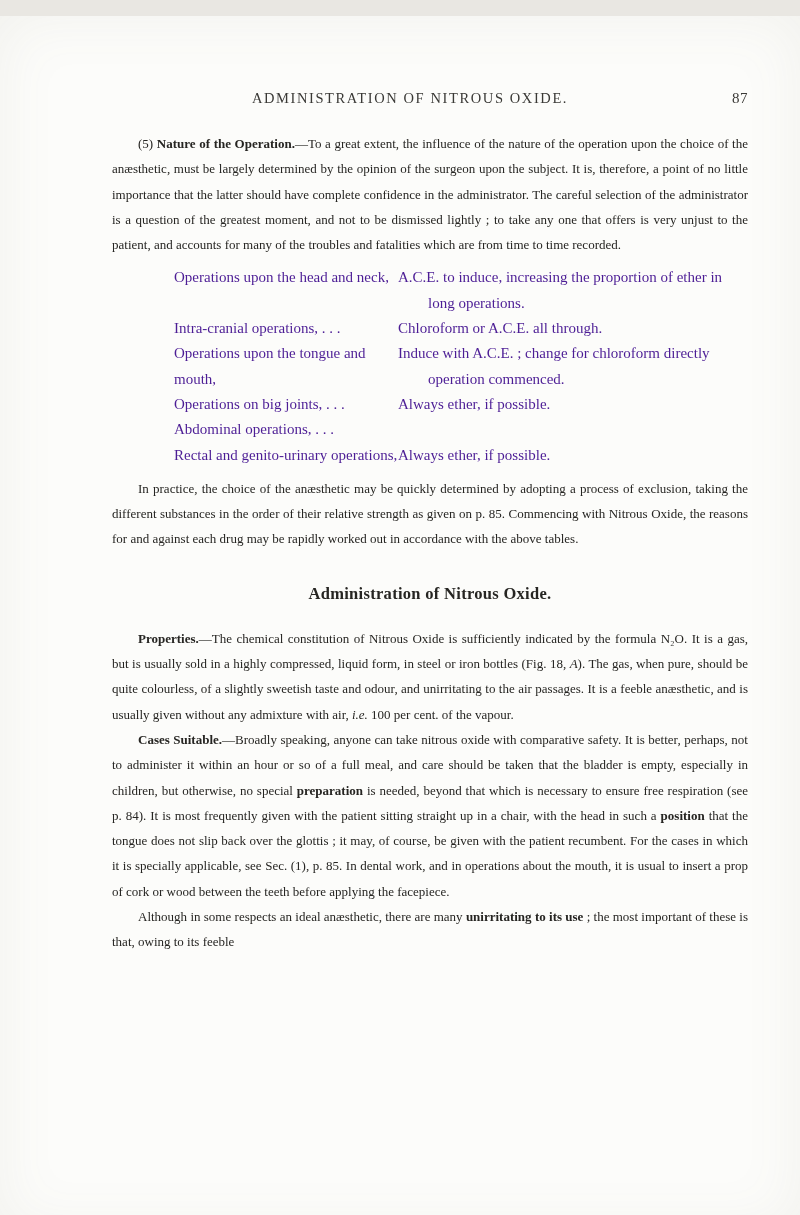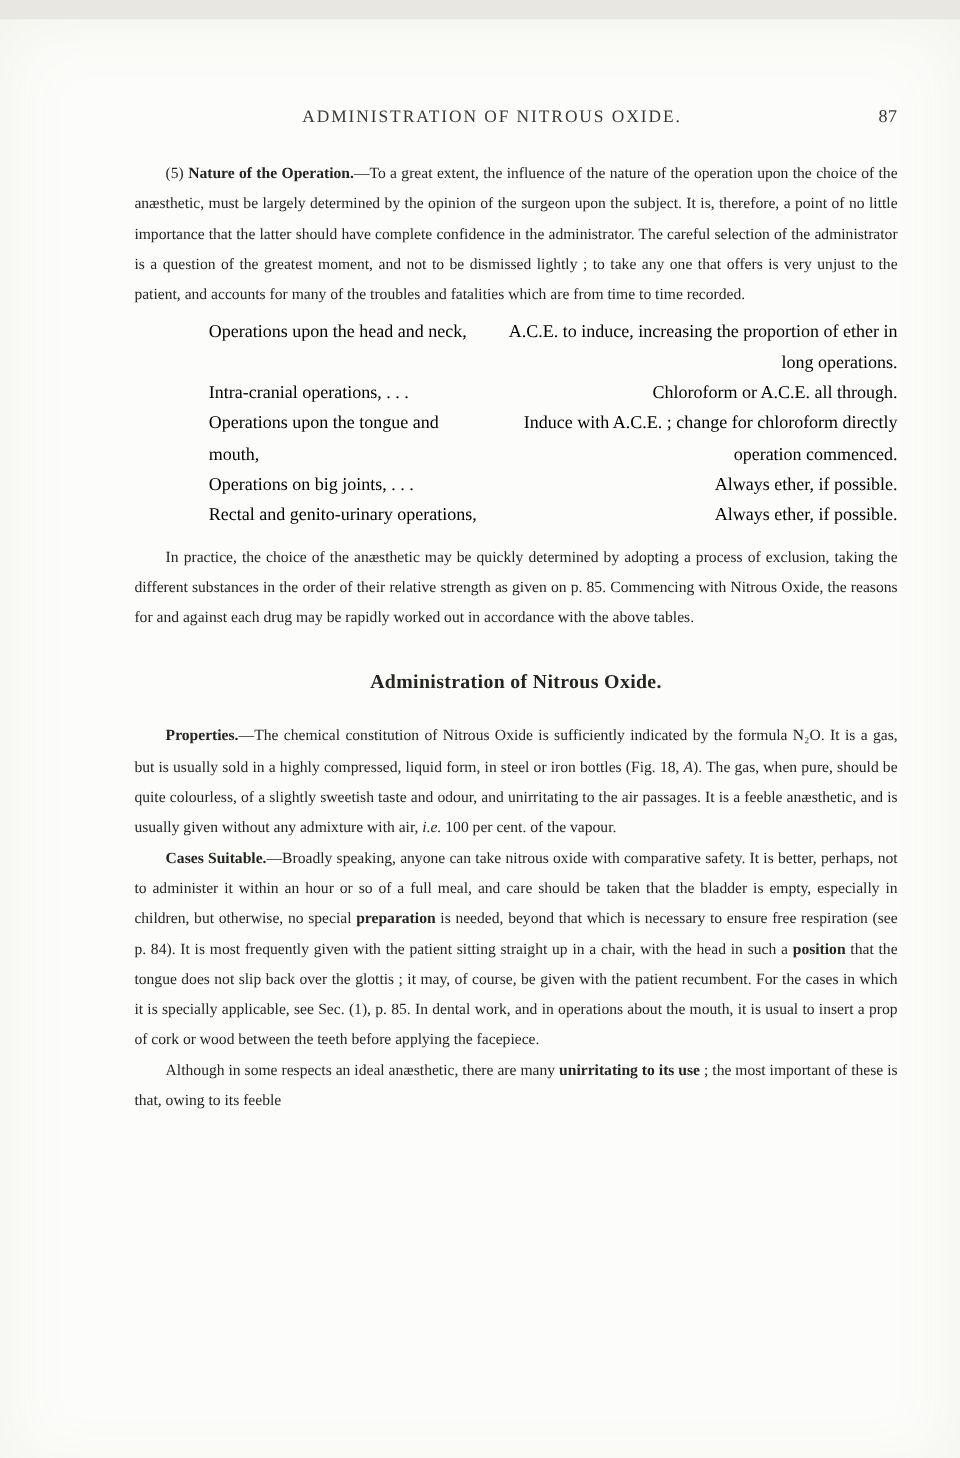--- a/index.html
+++ b/index.html
@@ -43,33 +43,32 @@
     text-align: justify;
     text-indent: 26px;
     color: #262522;
   }
   b { font-weight: bold; }
   i { font-style: italic; }
   .op-table {
     margin: 8px 0 8px 0;
     font-size: 15px;
     line-height: 25.3px;
-    color: #000000;
+    color: #4c1d95;
   }
   .op-row { display: flex; align-items: flex-start; }
   .op-left {
     flex: none;
     width: 286px;
     padding-left: 62px;
   }
   .op-right {
     flex: 1;
     padding-left: 30px;
     text-indent: -30px;
-    text-align: right;
   }
   .section-heading {
     text-align: center;
     font-weight: bold;
     font-size: 16.5px;
     letter-spacing: 0.3px;
     margin: 32px 0 22px 0;
     color: #262522;
   }
 </style>
@@ -97,20 +96,21 @@
       </div>
       <div class="op-row">
         <div class="op-left">Operations upon the tongue and mouth,</div>
         <div class="op-right">Induce with A.C.E. ; change for chloroform directly operation commenced.</div>
       </div>
       <div class="op-row">
         <div class="op-left">Operations on big joints, .  .  .</div>
         <div class="op-right">Always ether, if possible.</div>
       </div>
       <div class="op-row">
+        <div class="op-left">Abdominal operations,   .  .  .</div>
       </div>
       <div class="op-row">
         <div class="op-left">Rectal and genito-urinary operations,</div>
         <div class="op-right">Always ether, if possible.</div>
       </div>
     </div>
 
     <p class="body">In practice, the choice of the anæsthetic may be quickly determined by adopting a process of exclusion, taking the different substances in the order of their relative strength as given on p. 85.  Commencing with Nitrous Oxide, the reasons for and against each drug may be rapidly worked out in accordance with the above tables.</p>
 
     <h2 class="section-heading">Administration of Nitrous Oxide.</h2>

